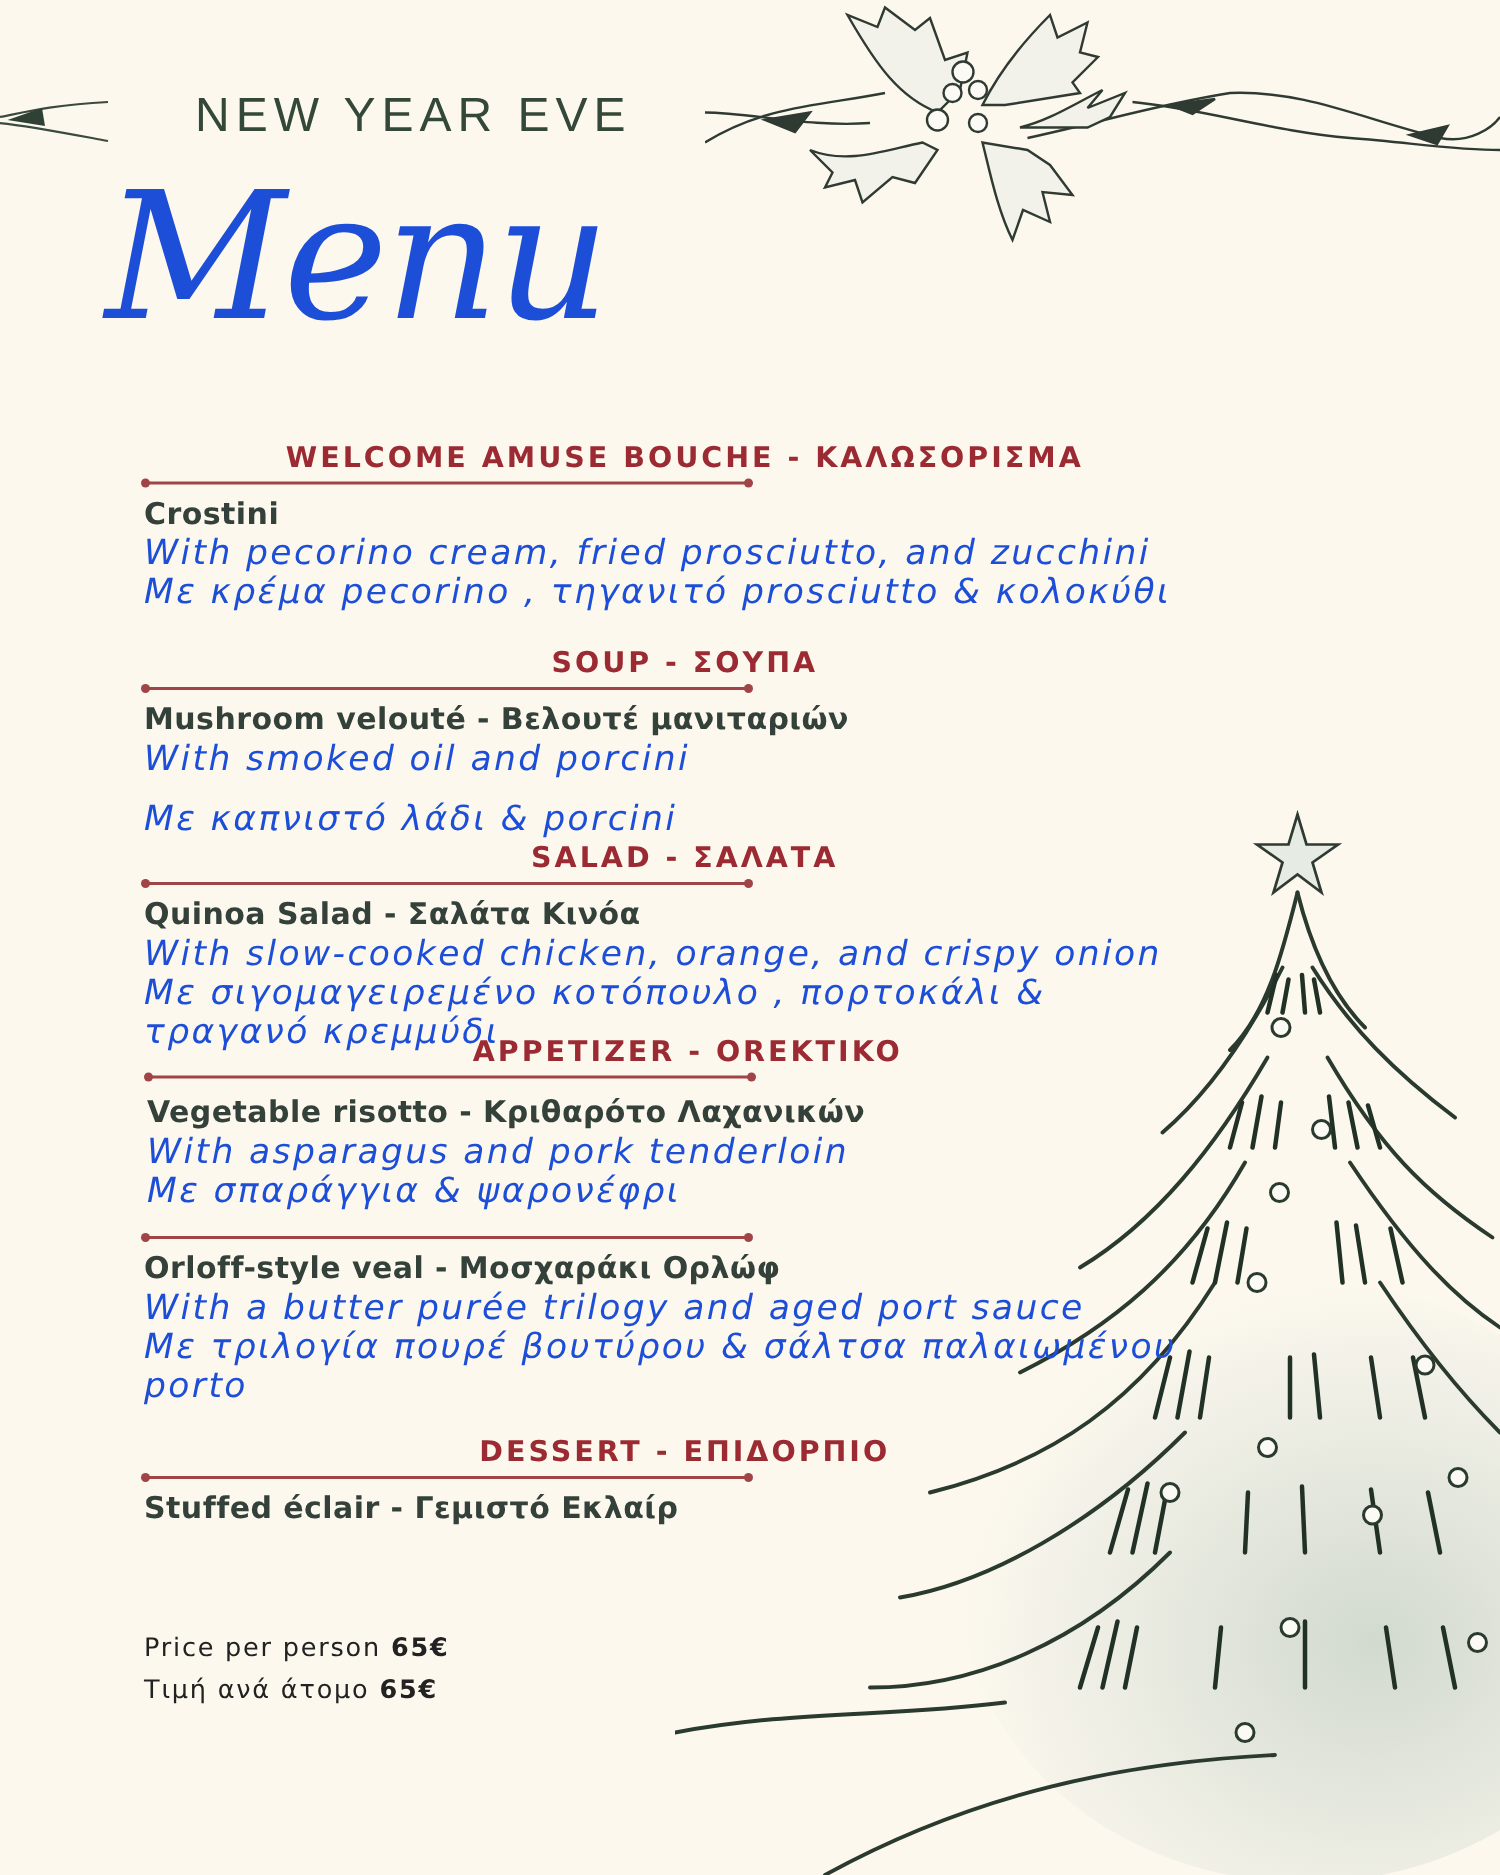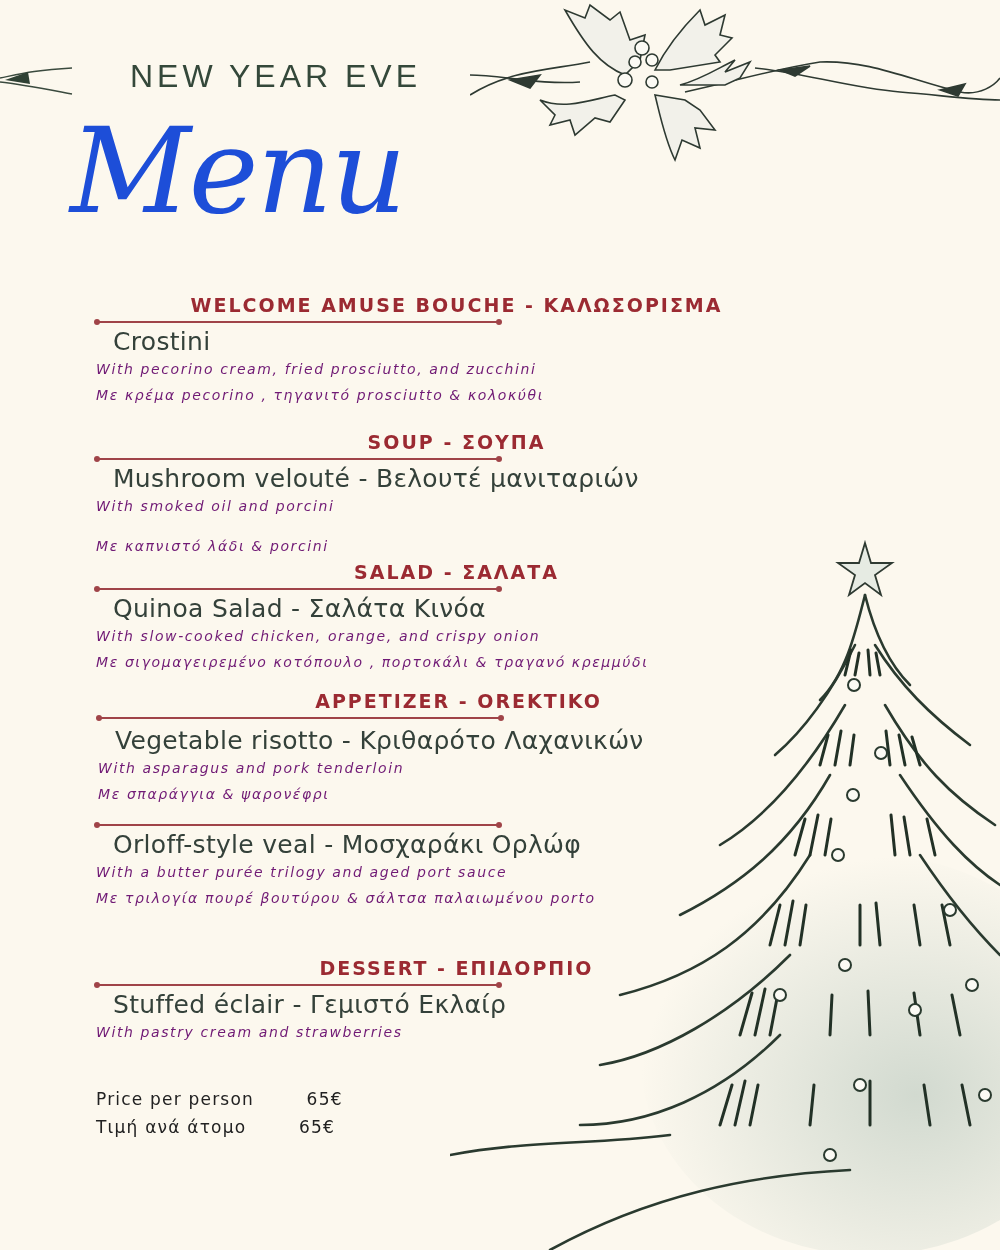--- a/index.html
+++ b/index.html
@@ -37,32 +37,32 @@
       position: relative; width: 404px; height: 2px; background: #a04448;
       margin: 3px 0 5px 0;
     }
     .rule::before, .rule::after {
       content: ""; position: absolute; top: -2px; width: 6px; height: 6px;
       border-radius: 50%; background: #a04448;
     }
     .rule::before { left: -2px; }
     .rule::after { right: -2px; }
     .dish {
-      font-weight: normal; font-size: 25px; color: #34413a;
-      line-height: 28px; letter-spacing: 0.3px; margin-left: 17px;
+      font-weight: bold; font-size: 20px; color: #34413a;
+      line-height: 28px; letter-spacing: 0.3px;
     }
     .desc {
-      font-style: italic; font-size: 14px; color: #701a75;
+      font-style: italic; font-size: 23px; color: #1d4ed8;
       letter-spacing: 1.6px; line-height: 26px;
     }
     .price {
       position: absolute; left: 96px; top: 1085px;
       font-size: 17px; line-height: 28px; letter-spacing: 1.2px; color: #222;
     }
-    .price b { font-weight: normal; margin-left: 46px; }
+    .price b { font-weight: bold; }
   </style>
 </head>
 <body>
 
 <svg class="deco" style="left:0;top:60px" width="80" height="40" viewBox="0 0 80 40">
   <path d="M0 18 C20 14, 35 10, 72 8" stroke="#3a4a3e" stroke-width="1.5" fill="none"></path>
   <path d="M0 22 C20 24, 40 28, 72 34" stroke="#3a4a3e" stroke-width="1.5" fill="none"></path>
   <path d="M5 20 L28 12 L30 24 Z" fill="#2f4134"></path>
 </svg>
 
@@ -179,21 +179,20 @@
   <div class="rule"></div>
   <div class="dish">Orloff-style veal - Μοσχαράκι Ορλώφ</div>
   <div class="desc">With a butter purée trilogy and aged port sauce</div>
   <div class="desc">Με τριλογία πουρέ βουτύρου &amp; σάλτσα παλαιωμένου porto</div>
 </div>
 
 <div class="section" style="top:955px">
   <h2 class="sec-head">DESSERT - ΕΠΙΔΟΡΠΙΟ</h2>
   <div class="rule"></div>
   <div class="dish">Stuffed éclair - Γεμιστό Εκλαίρ</div>
-  <div class="desc">With pastry cream and strawberries</div>
 </div>
 
 <div class="price">
   <div>
     <span>Price per person</span>
     <b>65€</b>
   </div>
   <div>
     <span>Τιμή ανά άτομο</span>
     <b>65€</b>

